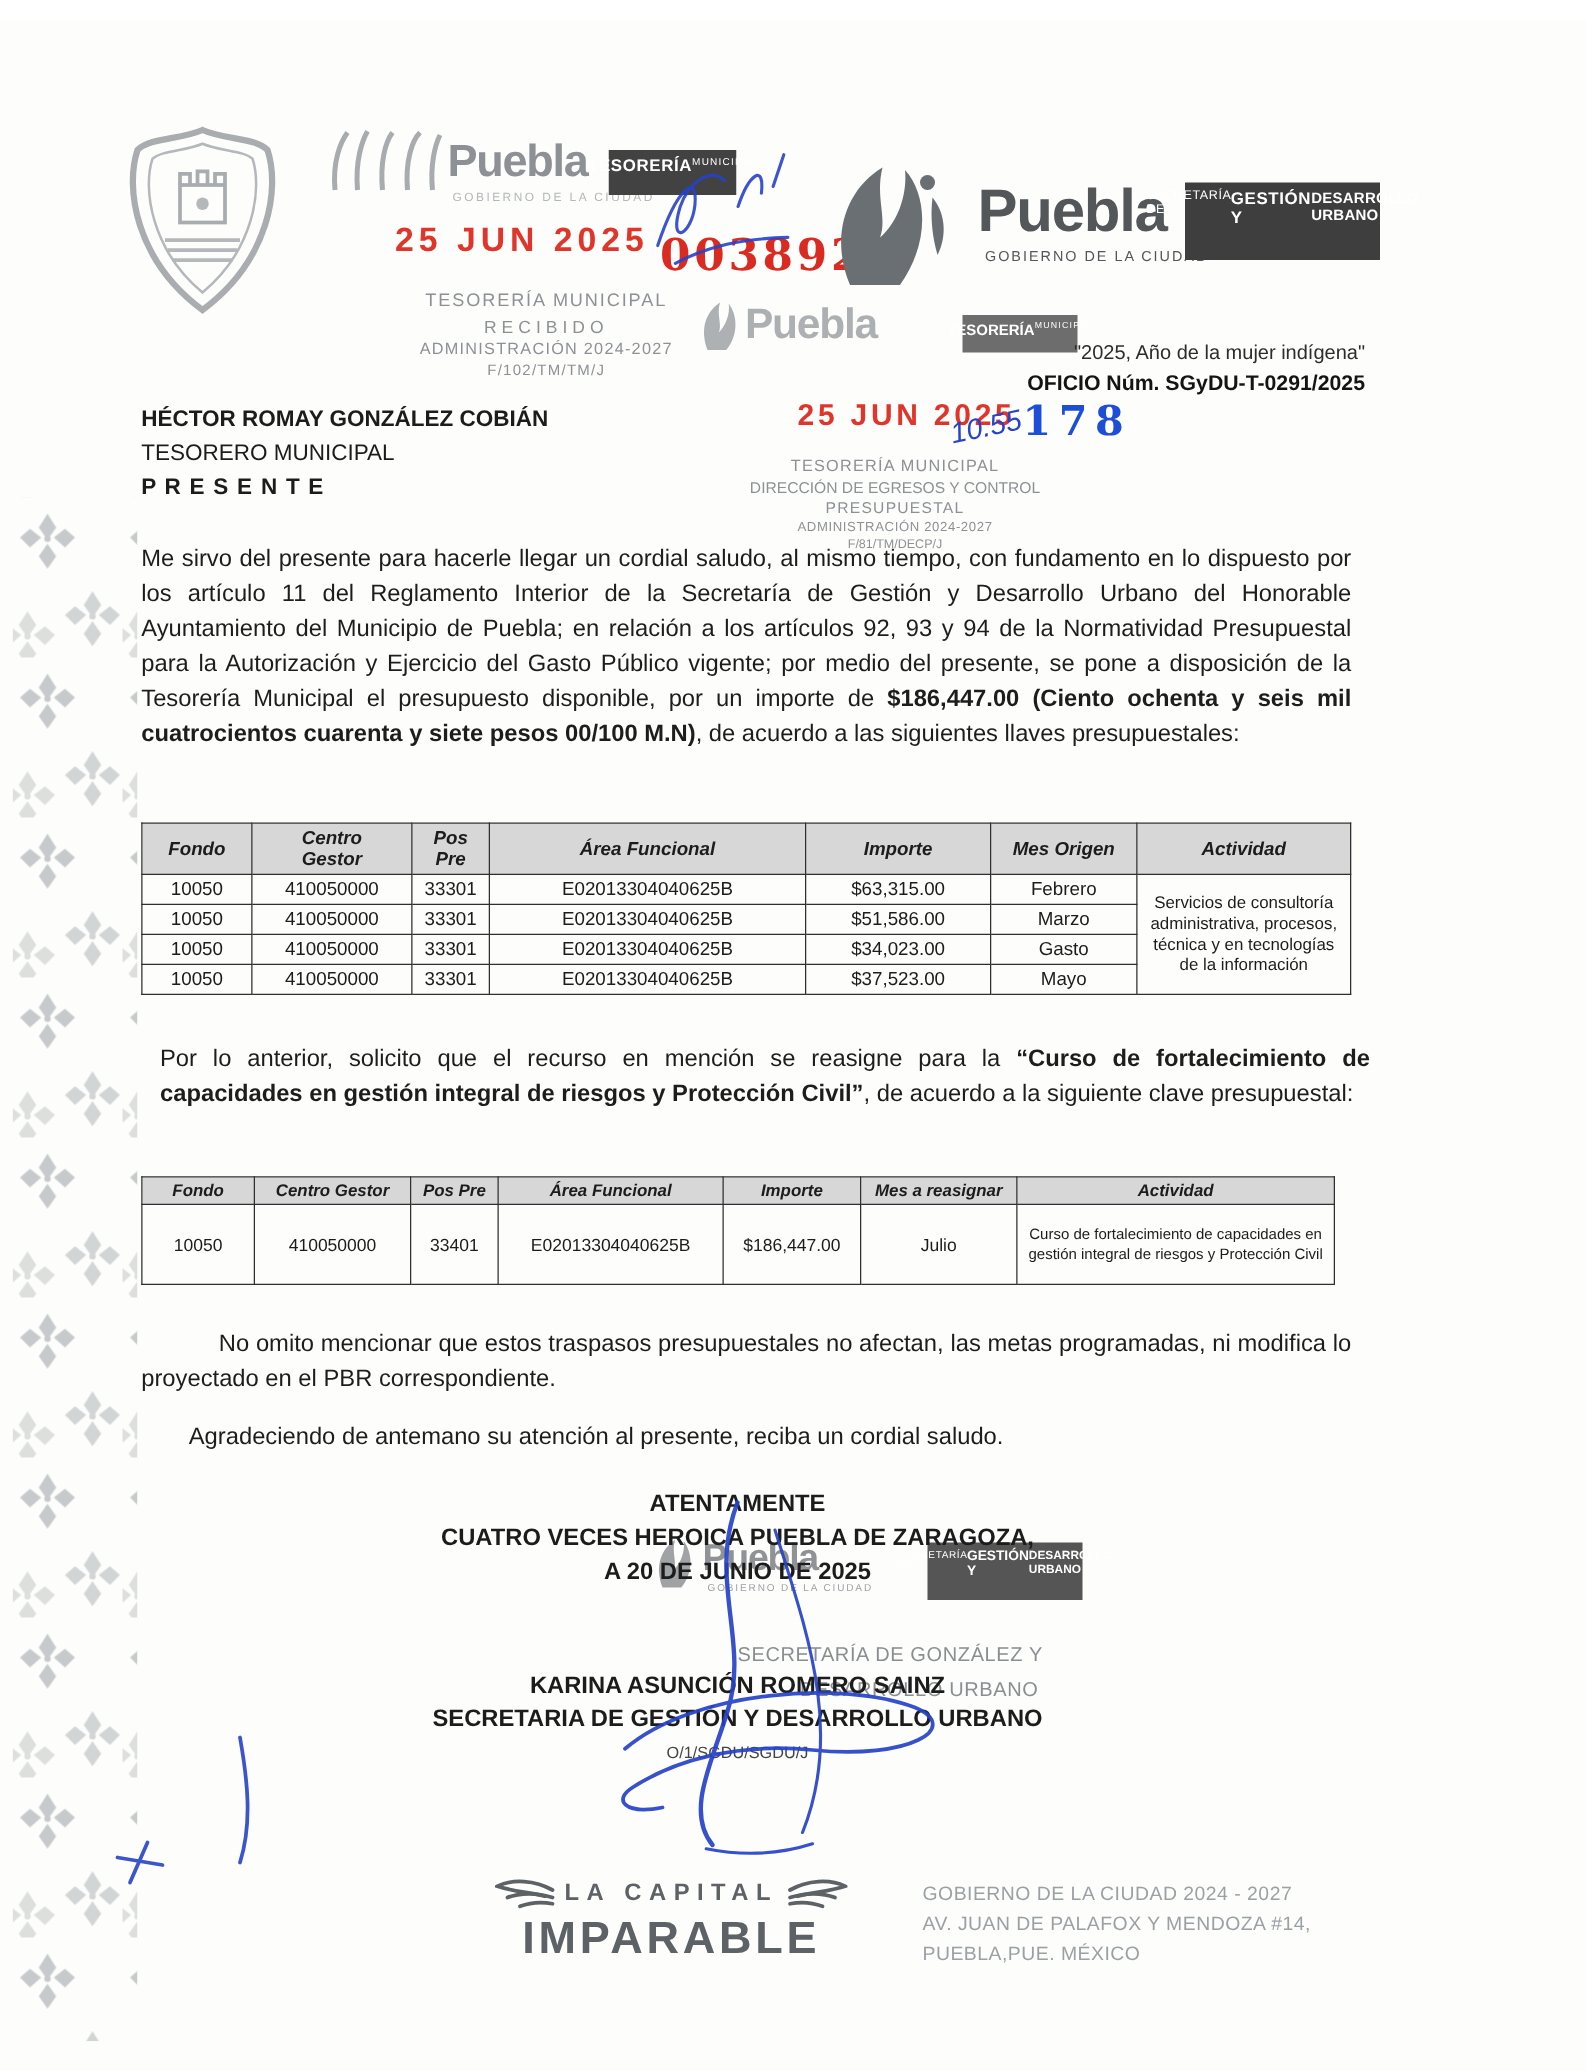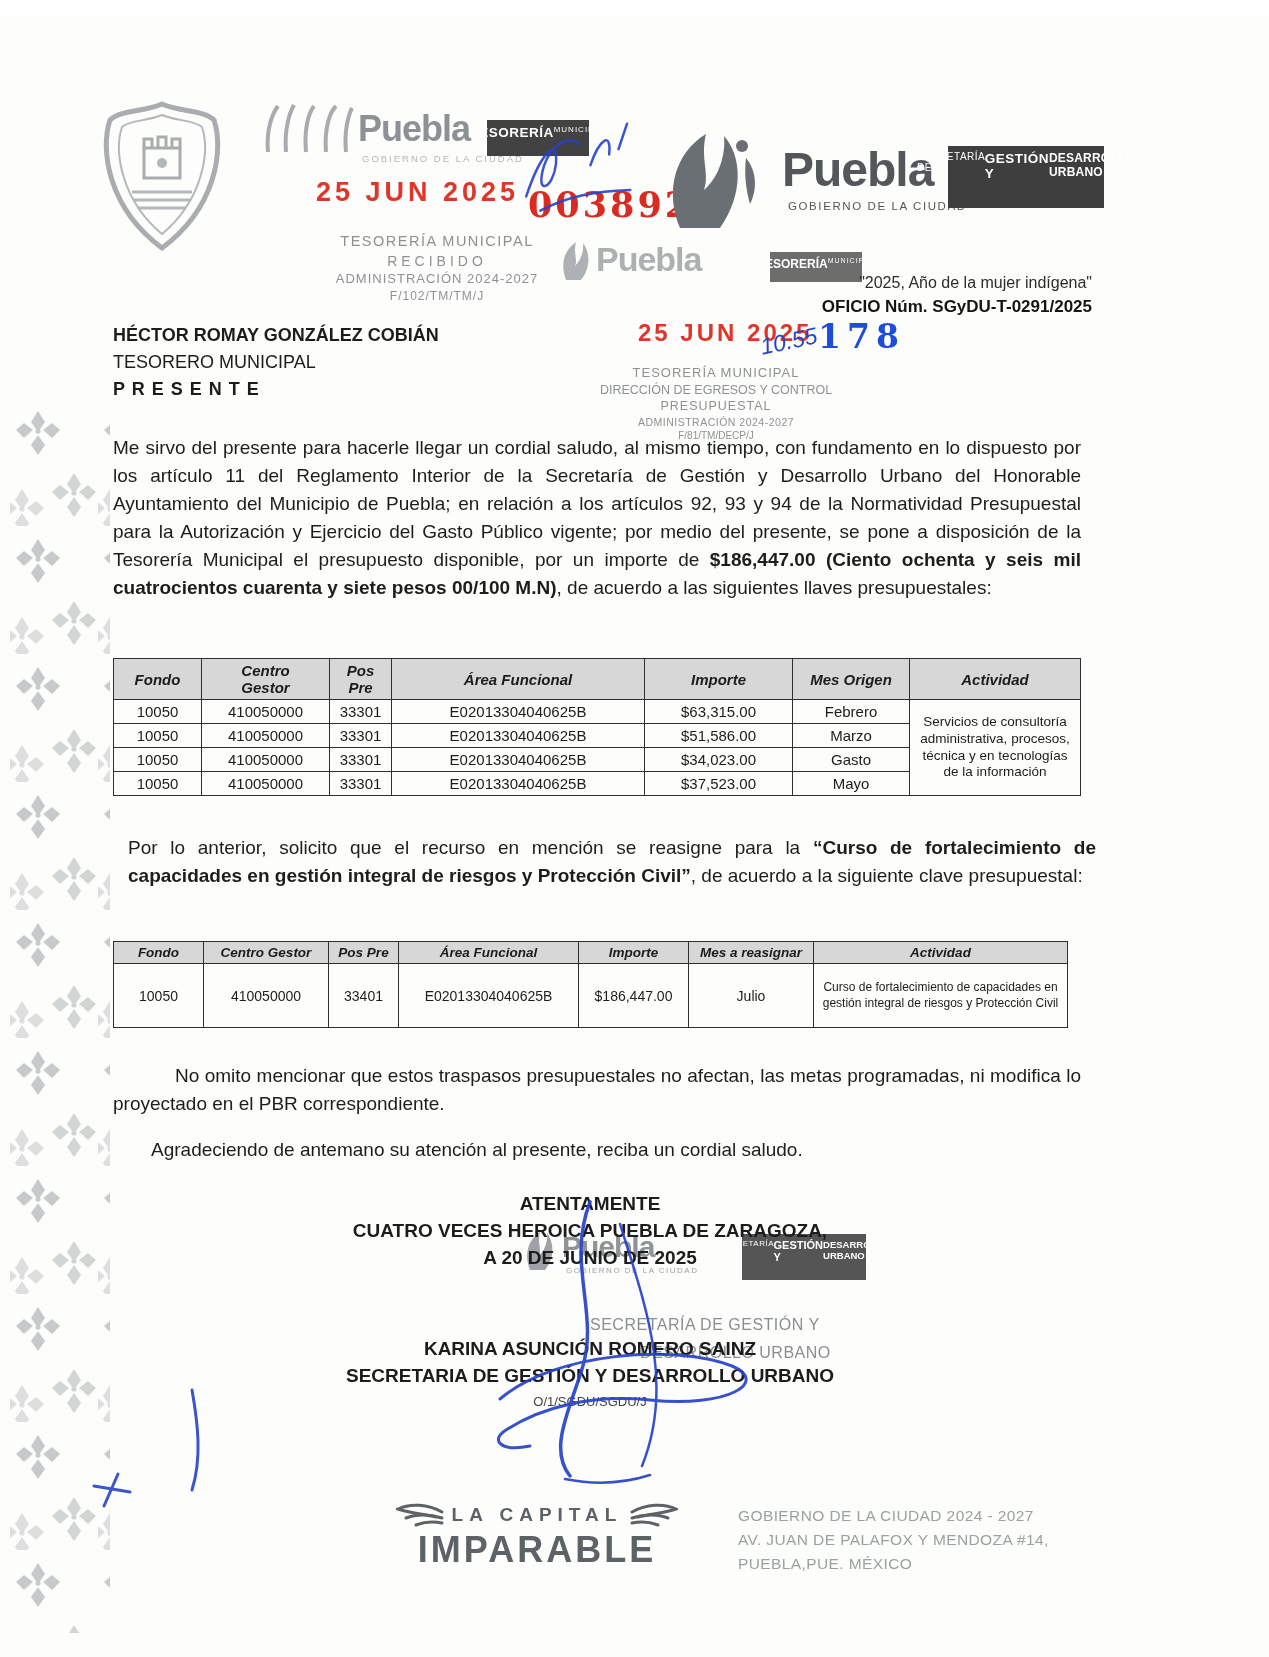--- a/index.html
+++ b/index.html
@@ -274,21 +274,21 @@
     <path d="M10,42 C4,26 8,12 20,4 C17,14 22,22 19,28 C25,22 28,13 27,5 C34,14 35,30 25,42 Z" fill="#8f9396" opacity="0.85"></path>
   </svg>
   <div class="abs wordmark" style="left:562px; top:1214px; font-size:30px; color:#8f9396; z-index:1;">Puebla</div>
   <div class="abs" style="left:566px; top:1250px; font-size:8px; letter-spacing:1.5px; color:#9ea2a5; z-index:1;">GOBIERNO DE LA CIUDAD</div>
   <div class="abs badge" style="left:742px; top:1218px; width:124px; height:46px; background:#474747; opacity:.92; z-index:1;">
     <span style="font-size:8px; letter-spacing:.5px;">SECRETARÍA DE</span>
     <span style="font-size:11px; font-weight:bold;">GESTIÓN Y</span>
     <span style="font-size:9.5px; font-weight:bold;">DESARROLLO URBANO</span>
   </div>
 
-  <div class="abs graytxt" style="left:590px; top:1300px; font-size:16px; letter-spacing:.5px; z-index:1;">SECRETARÍA DE GESTIÓN Y</div>
+  <div class="abs graytxt" style="left:590px; top:1300px; font-size:16px; letter-spacing:.5px; z-index:1;">SECRETARÍA DE GONZÁLEZ Y</div>
   <div class="abs graytxt" style="left:640px; top:1328px; font-size:16px; letter-spacing:.5px; z-index:1;">DESARROLLO URBANO</div>
 
   <div class="abs" style="left:290px; top:1322px; width:600px; text-align:center; font-weight:bold; font-size:19px; z-index:2;">KARINA ASUNCIÓN ROMERO SAINZ</div>
   <div class="abs" style="left:290px; top:1349px; width:600px; text-align:center; font-weight:bold; font-size:19px; z-index:2;">SECRETARIA DE GESTIÓN Y DESARROLLO URBANO</div>
   <div class="abs" style="left:290px; top:1378px; width:600px; text-align:center; font-size:13px; color:#444; z-index:1;">O/1/SGDU/SGDU/J</div>
 
   <svg class="abs" style="left:470px; top:1178px; z-index:3;" width="330" height="295" viewBox="0 0 330 295">
     <g class="ink" opacity="0.92">
       <path d="M120,8 C96,70 130,120 112,175 C100,215 78,255 100,282" stroke-width="3.5"></path>
       <path d="M30,205 C85,158 205,150 262,172 C300,188 258,214 180,206 C120,200 70,214 36,236 C20,246 30,258 60,252" stroke-width="3"></path>

